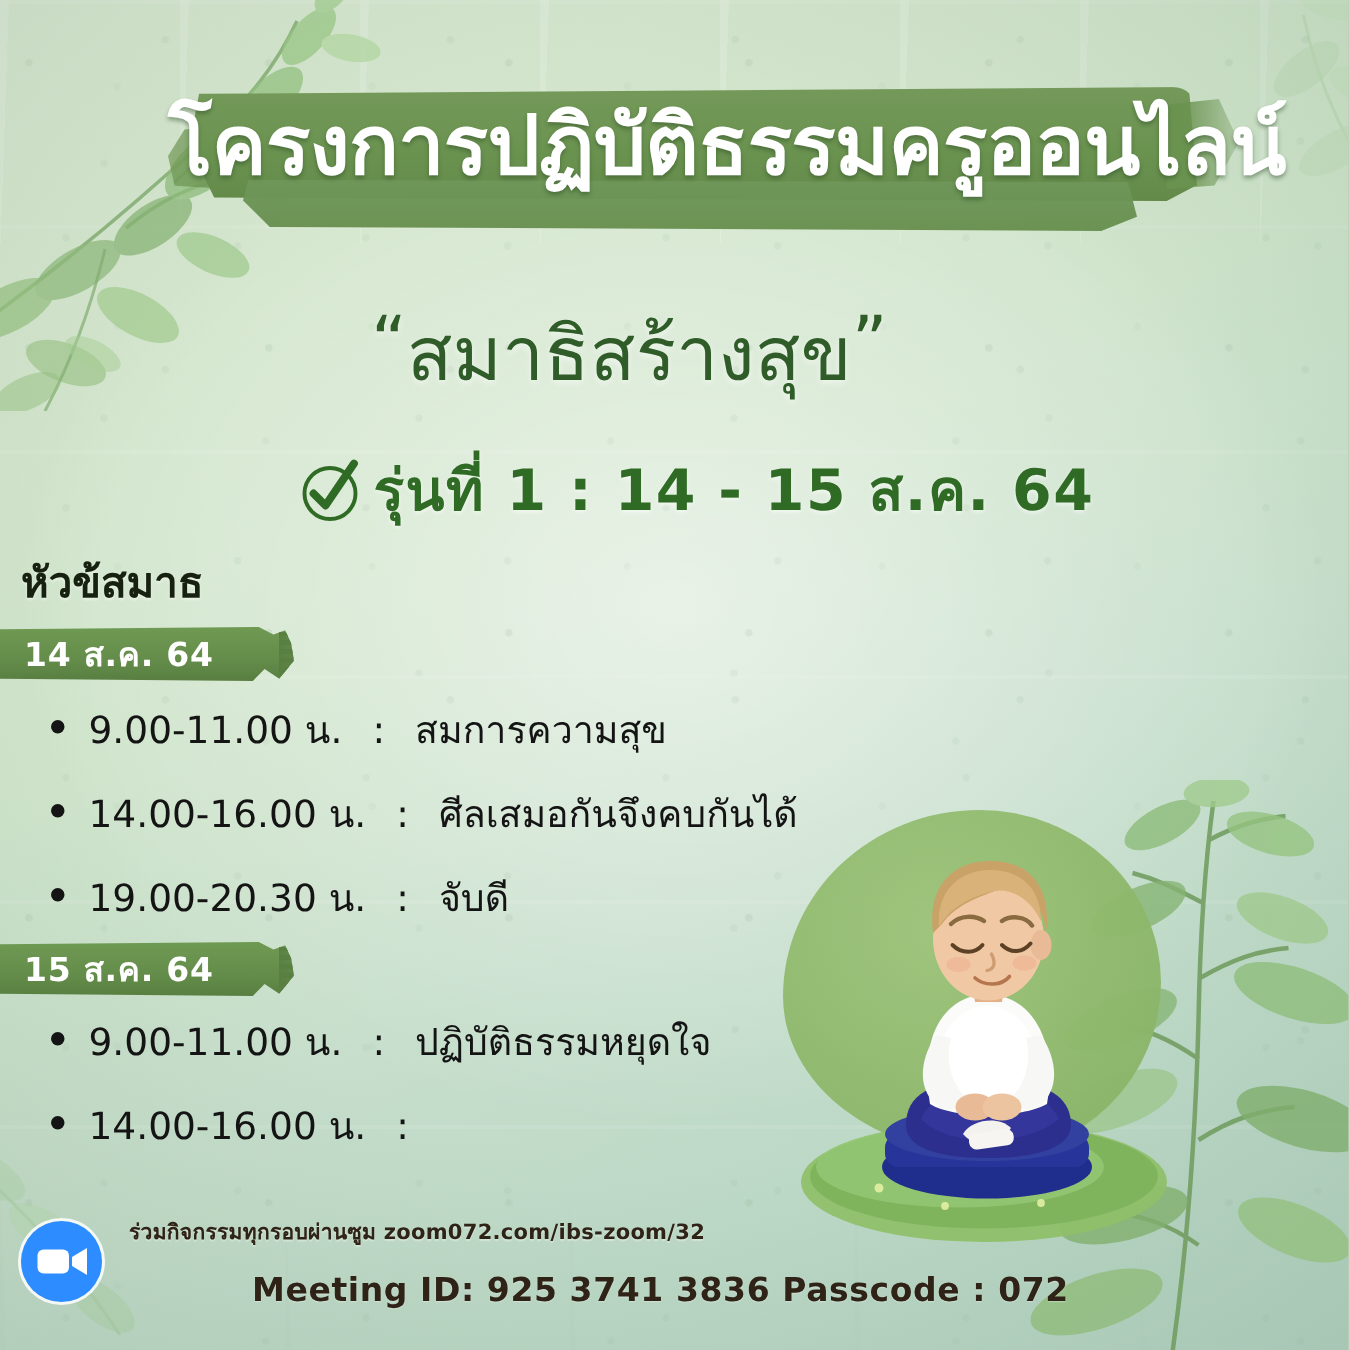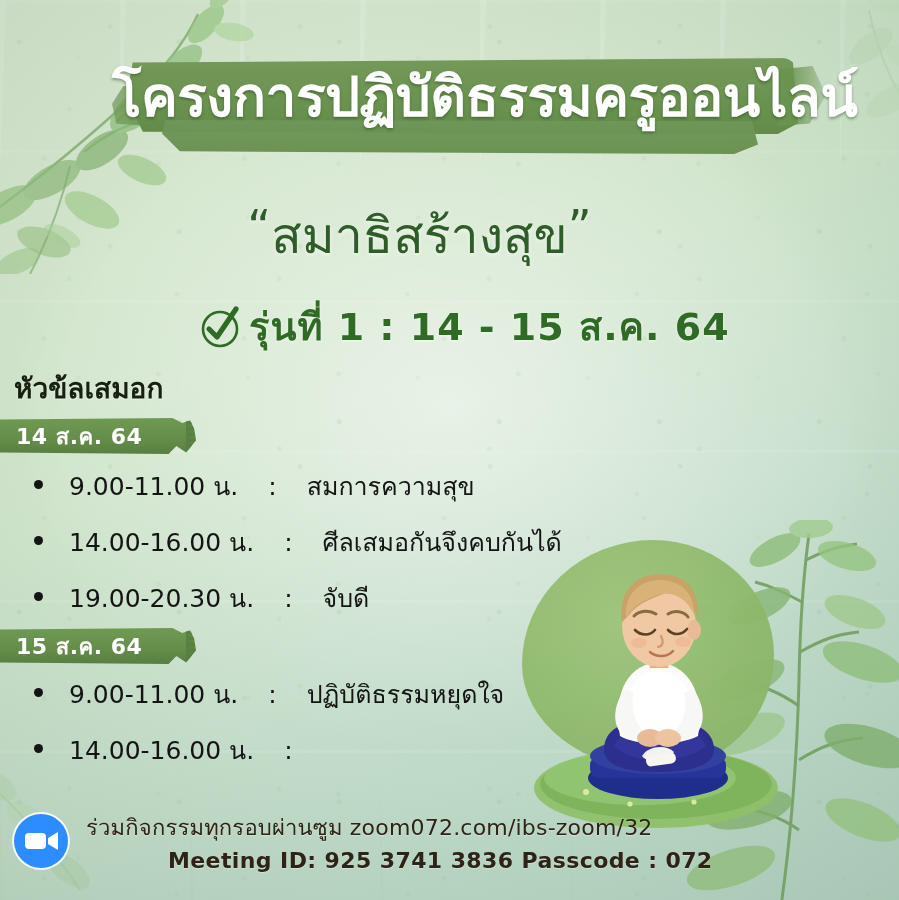--- a/index.html
+++ b/index.html
@@ -183,21 +183,21 @@
   .band-1 { top: 418px; }
   .band-2 { top: 628px; }
 
   
   .sched { position: absolute; left: 34px; }
   .sched-1 { top: 466px; }
   .sched-2 { top: 674px; }
   .sched-item {
     display: flex;
     align-items: baseline;
-    gap: 26px;
+    gap: 16px;
     margin-bottom: 16px;
     font-size: 25px;
     color: #141414;
     white-space: nowrap;
   }
   .sched-item .dot {
     width: 9px; height: 9px;
     border-radius: 50%;
     background: #141414;
     flex: 0 0 auto;
@@ -234,22 +234,22 @@
     height: 78px;
   }
   .zoom-icon {
     position: absolute;
     left: 10px; top: 4px;
     width: 62px; height: 62px;
   }
   .footer .f-line1 {
     position: absolute;
     left: 86px; top: 4px;
-    font-size: 22px;
-    font-weight: 400;
+    font-size: 14px;
+    font-weight: 700;
     color: #2e2316;
     letter-spacing: 0.2px;
     white-space: nowrap;
     text-shadow: 0 1px 1px rgba(255,255,255,0.35);
   }
   .footer .f-line2 {
     position: absolute;
     left: 168px; top: 42px;
     font-size: 22px;
     font-weight: 700;
@@ -370,21 +370,21 @@
   <div class="batch-row">
     <span class="check-circle">
       <svg width="48" height="48" viewBox="0 0 48 48">
         <circle cx="24" cy="26" r="17" fill="none" stroke="#2f6b24" stroke-width="2.6"></circle>
         <path d="M13,26 L21,34 L40,6" fill="none" stroke="#2f6b24" stroke-width="5.2" stroke-linecap="round" stroke-linejoin="round"></path>
       </svg>
     </span>
     <span class="batch-text">รุ่นที่ 1 : 14 - 15  ส.ค. 64</span>
   </div>
 
-  <div class="section-heading">หัวข้ลเสมอก</div>
+  <div class="section-heading">หัวข้สมาธ</div>
 
   <div class="date-band band-1">
     <div class="bg"></div>
     <div class="label">14 ส.ค. 64</div>
   </div>
 
   <div class="sched sched-1">
     <div class="sched-item">
       <span class="dot"></span>
       <span class="time">9.00-11.00 น.</span>

